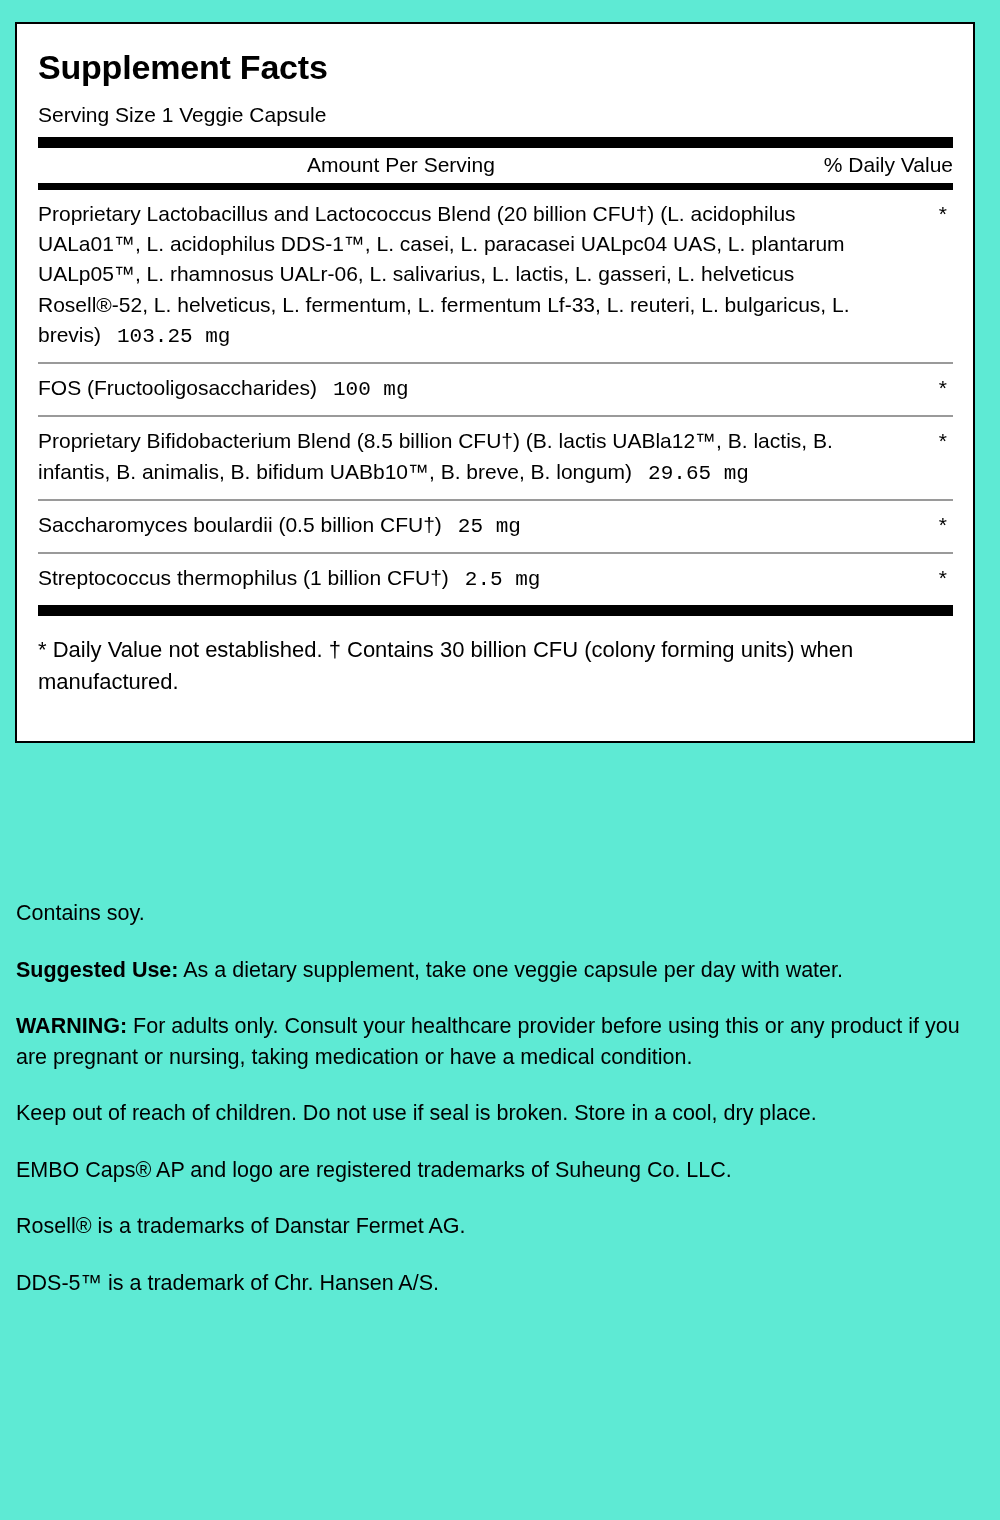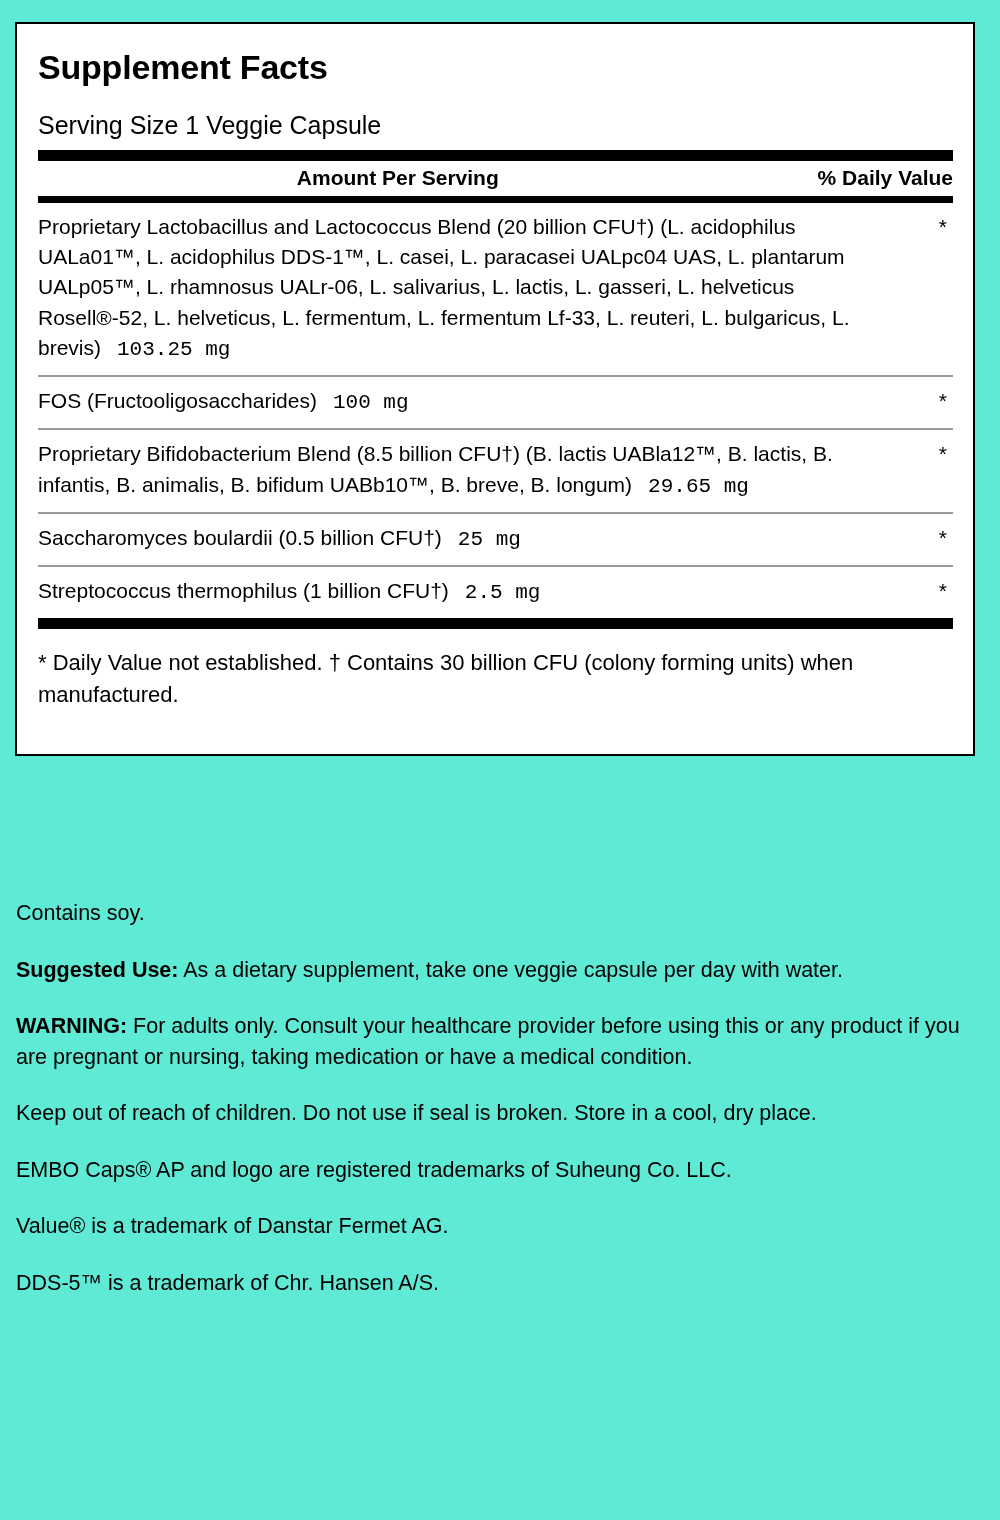--- a/index.html
+++ b/index.html
@@ -36,23 +36,23 @@
 
   .sf-title {
     font-size: 34px;
     font-weight: bold;
     letter-spacing: -0.2px;
     line-height: 1.05;
     margin: 6px 0 0 0;
   }
 
   .sf-serving {
-    font-size: 25px;
+    font-size: 21px;
     line-height: 1.25;
-    margin-top: 24px;
+    margin-top: 16px;
     margin-bottom: 0;
   }
 
   .bar-thick {
     height: 11px;
     background: #000000;
     margin-top: 9px;
   }
   .bar-med {
     height: 7px;
@@ -63,21 +63,21 @@
     height: 11px;
     background: #000000;
     margin-top: 0;
   }
 
   
   .sf-head {
     display: flex;
     align-items: baseline;
     font-size: 21px;
-    font-weight: bold;
+    font-weight: normal;
     padding: 5px 0 6px 0;
   }
   .sf-head-amount {
     flex: 1 1 auto;
     text-align: center;
     padding-right: 60px;
   }
   .sf-head-dv {
     flex: 0 0 auto;
     text-align: right;
@@ -201,19 +201,19 @@
     <p class="para">Contains soy.</p>
 
     <p class="para"><b>Suggested Use:</b><span> As a dietary supplement, take one veggie capsule per day with water.</span></p>
 
     <p class="para"><b>WARNING:</b><span> For adults only. Consult your healthcare provider before using this or any product if you are pregnant or nursing, taking medication or have a medical condition.</span></p>
 
     <p class="para">Keep out of reach of children. Do not use if seal is broken. Store in a cool, dry place.</p>
 
     <p class="para">EMBO Caps® AP and logo are registered trademarks of Suheung Co. LLC.</p>
 
-    <p class="para">Value® is a trademark of Danstar Fermet AG.</p>
+    <p class="para">Rosell® is a trademarks of Danstar Fermet AG.</p>
 
     <p class="para">DDS-5™ is a trademark of Chr. Hansen A/S.</p>
 
   </div>
 
 </div>
 
 </body></html>

